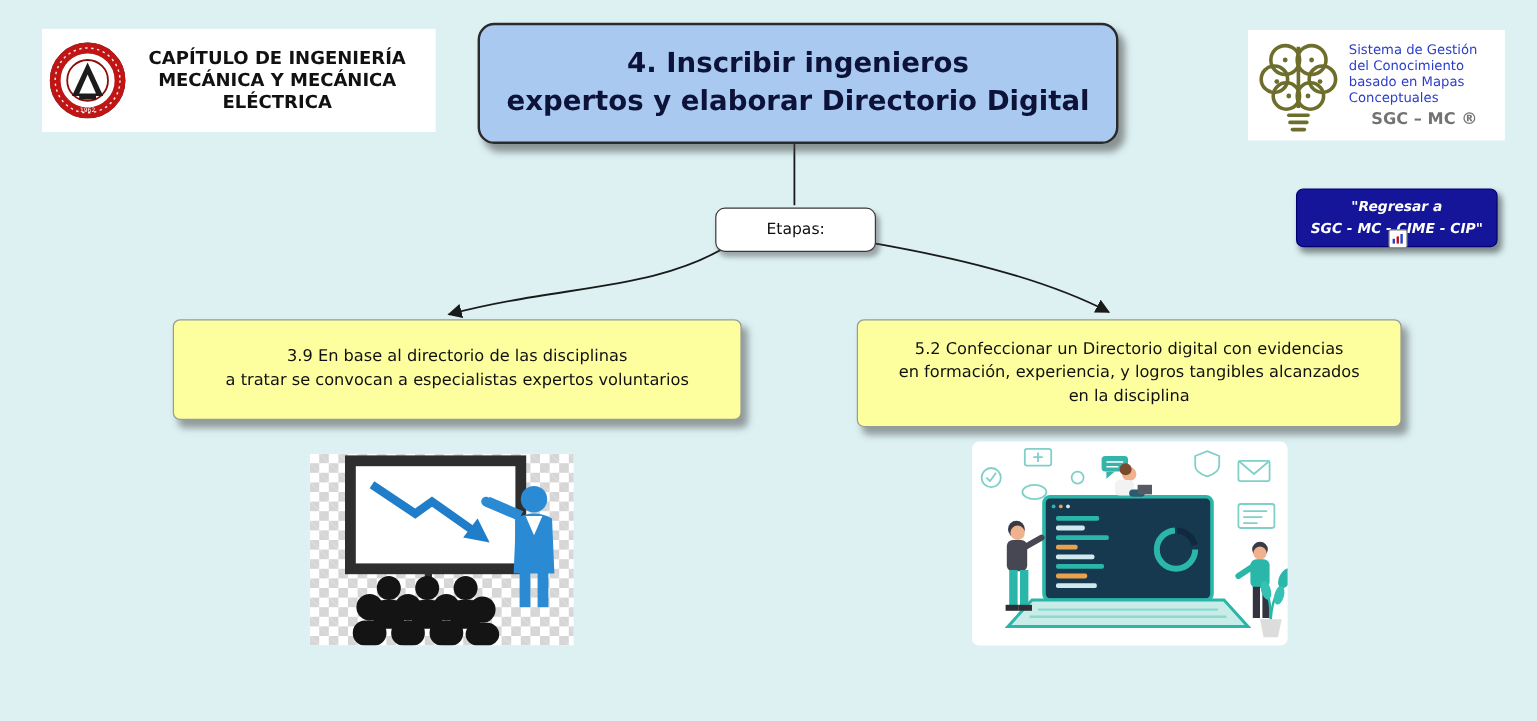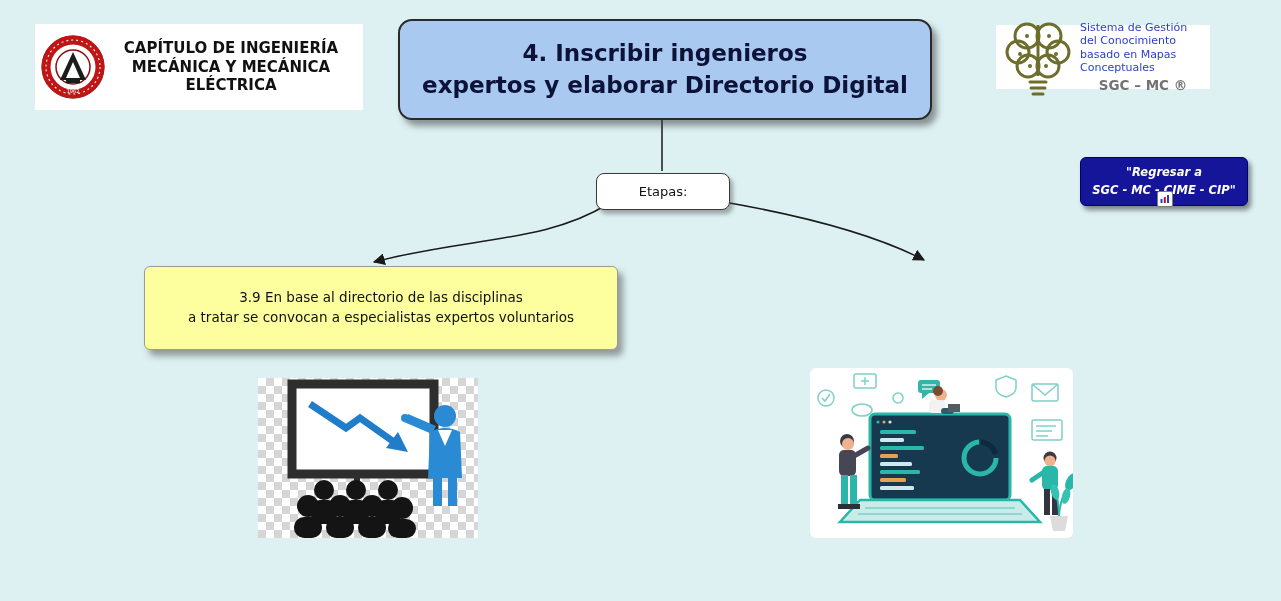--- a/index.html
+++ b/index.html
@@ -89,21 +89,21 @@
     <div class="cime-text pre">CAPÍTULO DE INGENIERÍA
 MECÁNICA Y MECÁNICA
 ELÉCTRICA</div>
   </div>
 
   <div class="abs title-node" style="left:398px;top:19px;width:530px;height:97px;">
     <div class="pre">4. Inscribir ingenieros
 expertos y elaborar Directorio Digital</div>
   </div>
 
-  <div class="abs card-white" style="left:996px;top:25px;width:206px;height:64px;padding:0 4px;">
+  <div class="abs card-white" style="left:1040px;top:25px;width:206px;height:92px;padding:0 4px;">
     <span style="margin-right:4px;">
       <svg width="76" height="86" viewBox="0 0 76 86">
         <g fill="none" stroke="#6e6e2c" stroke-width="3">
           <circle cx="27" cy="22" r="12"></circle>
           <circle cx="49" cy="22" r="12"></circle>
           <circle cx="18" cy="38" r="11"></circle>
           <circle cx="58" cy="38" r="11"></circle>
           <circle cx="28" cy="52" r="11"></circle>
           <circle cx="48" cy="52" r="11"></circle>
           <line x1="38" y1="11" x2="38" y2="62"></line>
@@ -147,20 +147,25 @@
 
   <div class="abs etapas-node" style="left:596px;top:173px;width:132px;height:35px;">
     <span>Etapas:</span>
   </div>
 
   <div class="abs yellow-node" style="left:144px;top:266px;width:452px;height:82px;padding:0 10px;">
     <div class="pre">3.9 En base al directorio de las disciplinas
 a tratar se convocan a especialistas expertos voluntarios</div>
   </div>
 
+  <div class="abs yellow-node" style="left:714px;top:266px;width:432px;height:88px;padding:0 10px;">
+    <div class="pre">5.2 Confeccionar un Directorio digital con evidencias
+en formación, experiencia, y logros tangibles alcanzados
+en la disciplina</div>
+  </div>
 
   <div class="abs checker" style="left:258px;top:378px;width:220px;height:160px;">
     <svg width="220" height="160" viewBox="0 0 220 160">
 
       <rect x="34" y="6" width="142" height="90" fill="#ffffff" stroke="#2e2e2e" stroke-width="9"></rect>
       <polyline points="52,26 88,50 102,40 136,64" fill="none" stroke="#1f7dca" stroke-width="7"></polyline>
       <polygon points="150,74 128,70 140,54" fill="#1f7dca"></polygon>
       <rect x="96" y="96" width="6" height="16" fill="#2e2e2e"></rect>
 
       <g>

